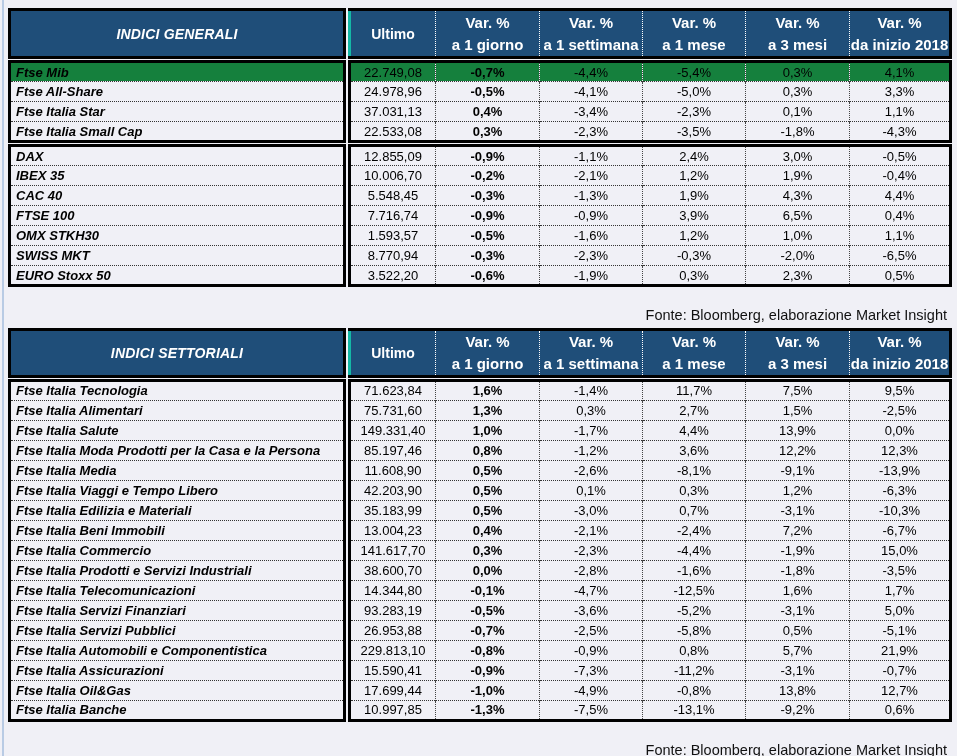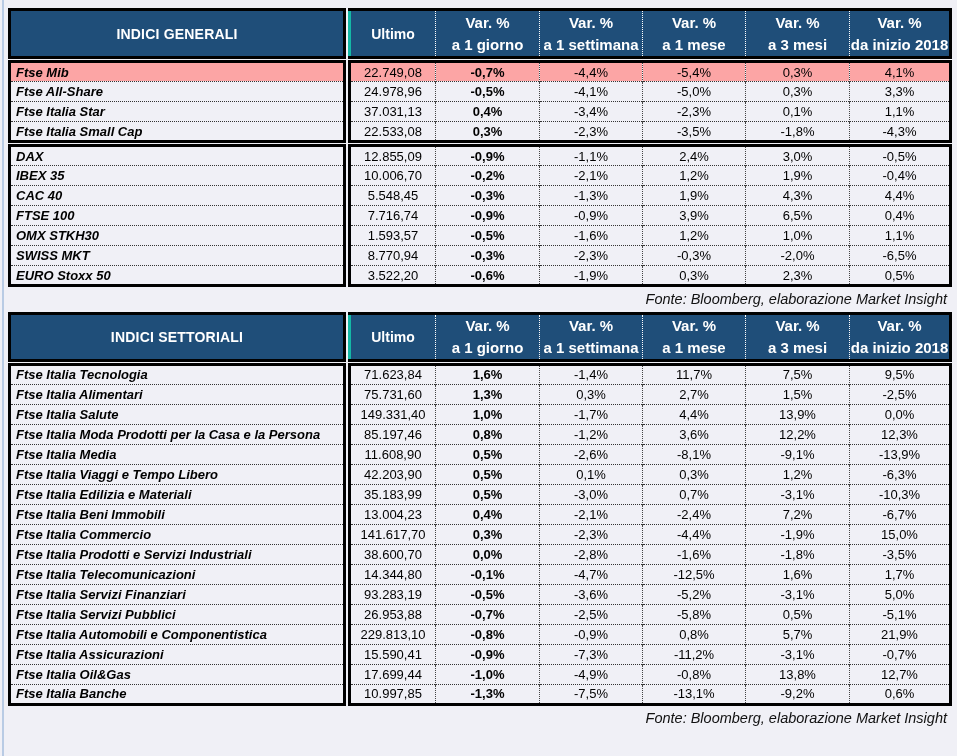--- a/index.html
+++ b/index.html
@@ -37,21 +37,21 @@
   table.t2 thead tr { height:44px; }
   th { font-weight:bold; color:#fff; vertical-align:middle; }
   .h-title, .h-ultimo, .h-var {
     background:#1F4E79;
     border-top:3px solid #000;
     border-bottom:3px solid #000;
   }
   .h-title {
     border-left:3px solid #000;
     border-right:3px solid #000;
-    font-size:14px; letter-spacing:.2px;
+    font-size:14px; letter-spacing:.2px;font-style:italic;
   }
   .h-ultimo { border-left:3px solid #14b8a6; font-size:14px; }
   .h-var { border-left:1px dotted #fff; font-size:15px; line-height:1.45; }
   .h-var.lastcol { border-right:3px solid #000; }
   .h-gap { background:#F0F0F6; border:none; }
 
   
   td { height:20px; font-size:13px; vertical-align:middle; overflow:hidden; white-space:nowrap; }
   .c-name {
     border-left:3px solid #000;
@@ -65,28 +65,27 @@
   .c-ultimo { border-left:3px solid #000; }
   .c-last { border-right:3px solid #000; }
   .c-bold { font-weight:bold; }
 
   tbody.grp tr + tr td:not(.c-gap) { border-top:1px dotted #333; }
   tbody.grp tr:first-child td:not(.c-gap) { border-top:3px solid #000; }
   tbody.grp tr:last-child  td:not(.c-gap) { border-bottom:3px solid #000; }
 
   tbody.spacer td { height:4px; background:#F0F0F6; border-left:none; border-right:none; }
 
-  tr.hl td:not(.c-gap) { background:#fca5a5; }
+  tr.hl td:not(.c-gap) { background:#15803d; }
 
   .source-note {
     text-align:right;
-    font-style:italic;
     font-size:14.5px;
     color:#111;
-    padding:4px 2px 5px 0;
+    padding:20px 2px 5px 0;
   }
 </style>
 </head>
 <body>
 
 <div class="edge-line"></div>
 
 <div class="page">
 
   <table class="idx-table t1">

